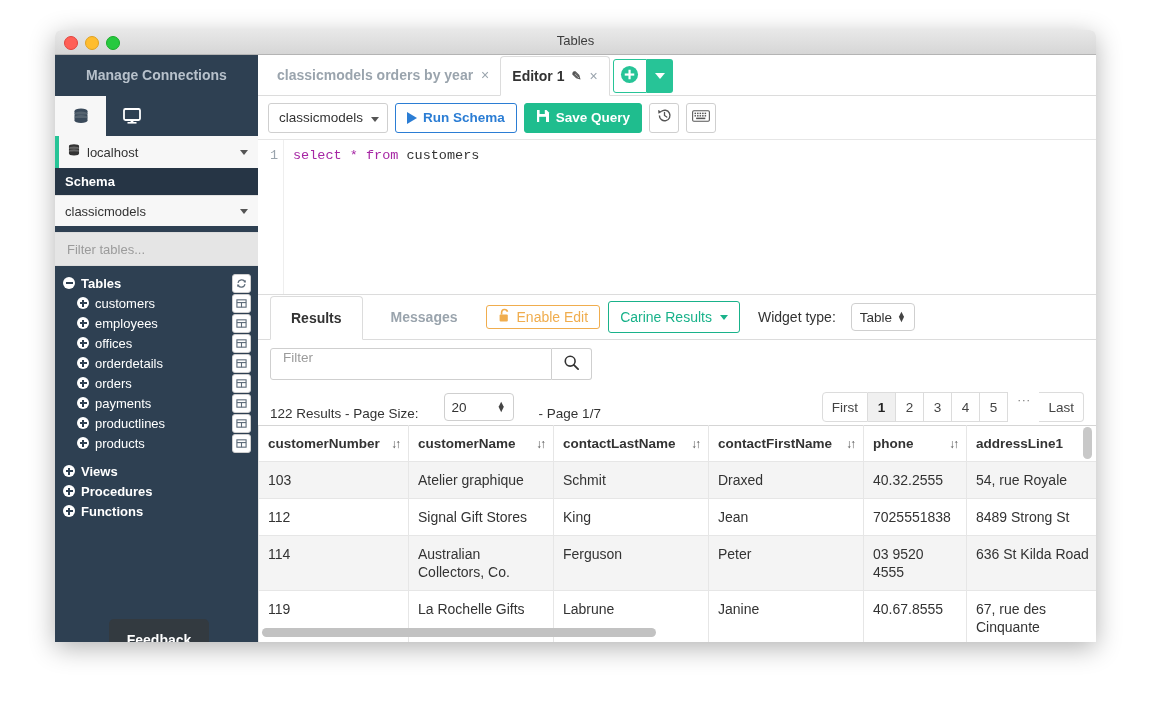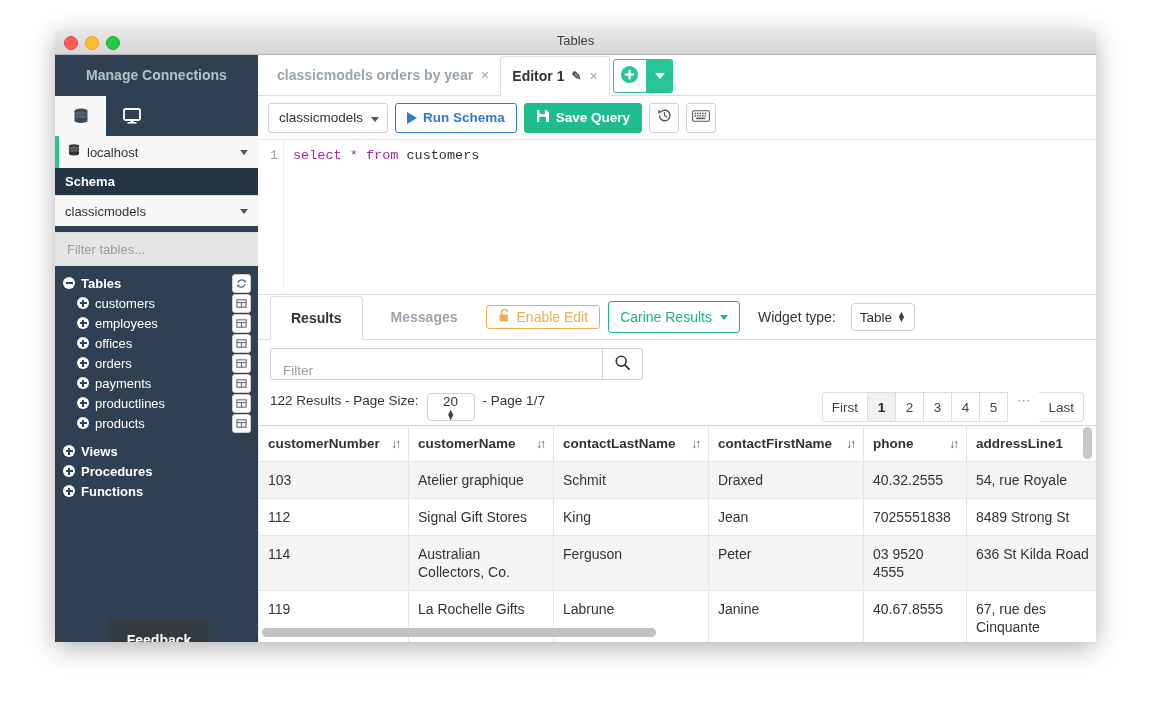--- a/index.html
+++ b/index.html
@@ -259,47 +259,47 @@
   .widget-sel {
     height: 28px; border: 1px solid #cfcfcf; border-radius: 4px;
     background: #fff; display: flex; align-items: center; gap: 5px;
     padding: 0 8px; font-size: 13.5px; color: #333; margin-left: 7px;
     box-sizing: border-box;
   }
   .updown { display: flex; flex-direction: column; line-height: 5px; font-size: 9px; color: #444; }
 
   .filter-row { height: 48px; display: flex; align-items: center; padding-left: 12px; }
   .res-filter {
-    width: 333px; height: 32px; border: 1px solid #cfcfcf;
+    width: 282px; height: 32px; border: 1px solid #cfcfcf;
     border-radius: 3px 0 0 3px; background: #fff;
-    display: flex; align-items: flex-end; padding-left: 10px;
+    display: flex; align-items: flex-start; padding-left: 10px;
     box-sizing: border-box;
   }
   .res-filter input {
     border: 0; outline: 0; font-size: 13.5px; width: 100%;
     background: transparent; color: #333;
     font-family: "Liberation Sans", sans-serif;
   }
   .res-filter input::placeholder { color: #9b9b9b; }
   .search-btn {
     width: 40px; height: 32px;
     border: 1px solid #cfcfcf; border-left: 0; border-radius: 0 3px 3px 0;
     background: #fff; display: flex; align-items: center; justify-content: center;
     box-sizing: border-box;
   }
 
   .page-row {
     height: 38px; display: flex; align-items: center;
     padding: 0 12px; justify-content: space-between;
   }
-  .page-left { display: flex; align-items: flex-start; gap: 8px; font-size: 13.5px; color: #333; }
+  .page-left { display: flex; align-items: flex-end; gap: 25px; font-size: 13.5px; color: #333; }
   .psize {
-    width: 48px; height: 28px; border: 1px solid #cfcfcf; border-radius: 4px;
+    width: 70px; height: 28px; border: 1px solid #cfcfcf; border-radius: 4px;
     background: #fff; display: flex; align-items: center; justify-content: space-between;
-    padding: 0 7px; font-size: 13.5px; box-sizing: border-box; flex-direction: column;
+    padding: 0 7px; font-size: 13.5px; box-sizing: border-box;
   }
   .pager { display: flex; align-items: center; }
   .pg {
     min-width: 28px; height: 30px; padding: 0 9px;
     border: 1px solid #dcdcdc; border-left: 0;
     background: #fff; color: #444; font-size: 13.5px;
     display: flex; align-items: center; justify-content: center;
     box-sizing: border-box;
   }
   .pg:first-child { border-left: 1px solid #dcdcdc; border-radius: 4px 0 0 4px; }
@@ -442,20 +442,31 @@
               <svg width="11" height="11" viewBox="0 0 12 12">
                   <rect x="1" y="2" width="10" height="8" fill="none" stroke="#5c6a78" stroke-width="1.2"></rect>
                   <line x1="1" y1="5" x2="11" y2="5" stroke="#5c6a78" stroke-width="1.2"></line>
                   <line x1="6" y1="5" x2="6" y2="10" stroke="#5c6a78" stroke-width="1.2"></line>
                 </svg>
             </span>
           </div>
           <div class="tnode child">
             <span class="pm plus"></span>
             <span class="tlabel">offices</span>
+            <span class="rowbtn">
+              <svg width="11" height="11" viewBox="0 0 12 12">
+                  <rect x="1" y="2" width="10" height="8" fill="none" stroke="#5c6a78" stroke-width="1.2"></rect>
+                  <line x1="1" y1="5" x2="11" y2="5" stroke="#5c6a78" stroke-width="1.2"></line>
+                  <line x1="6" y1="5" x2="6" y2="10" stroke="#5c6a78" stroke-width="1.2"></line>
+                </svg>
+            </span>
+          </div>
+          <div class="tnode child">
+            <span class="pm plus"></span>
+            <span class="tlabel">orderdetails</span>
             <span class="rowbtn">
               <svg width="11" height="11" viewBox="0 0 12 12">
                   <rect x="1" y="2" width="10" height="8" fill="none" stroke="#5c6a78" stroke-width="1.2"></rect>
                   <line x1="1" y1="5" x2="11" y2="5" stroke="#5c6a78" stroke-width="1.2"></line>
                   <line x1="6" y1="5" x2="6" y2="10" stroke="#5c6a78" stroke-width="1.2"></line>
                 </svg>
             </span>
           </div>
           <div class="tnode child">
             <span class="pm plus"></span>

